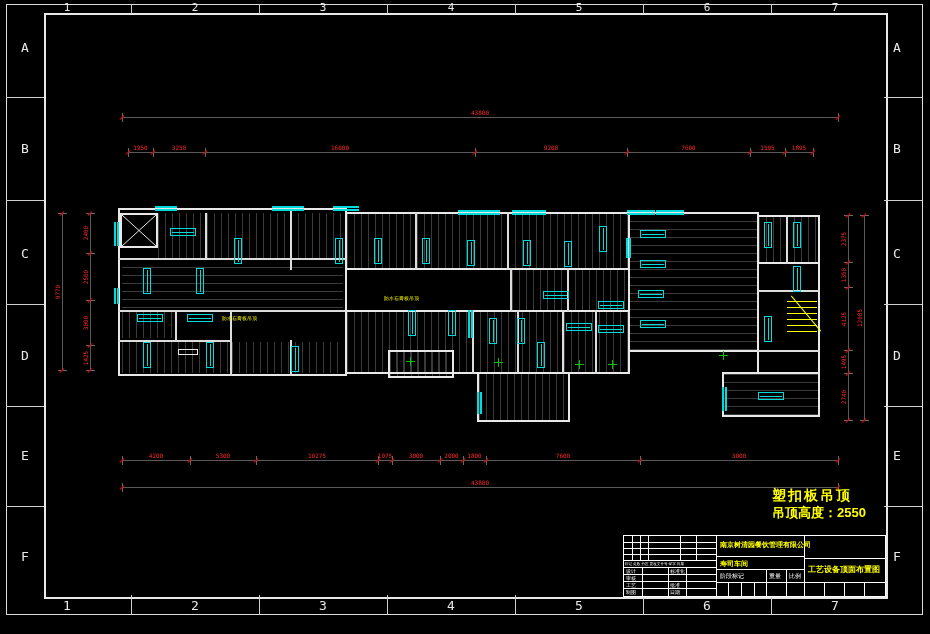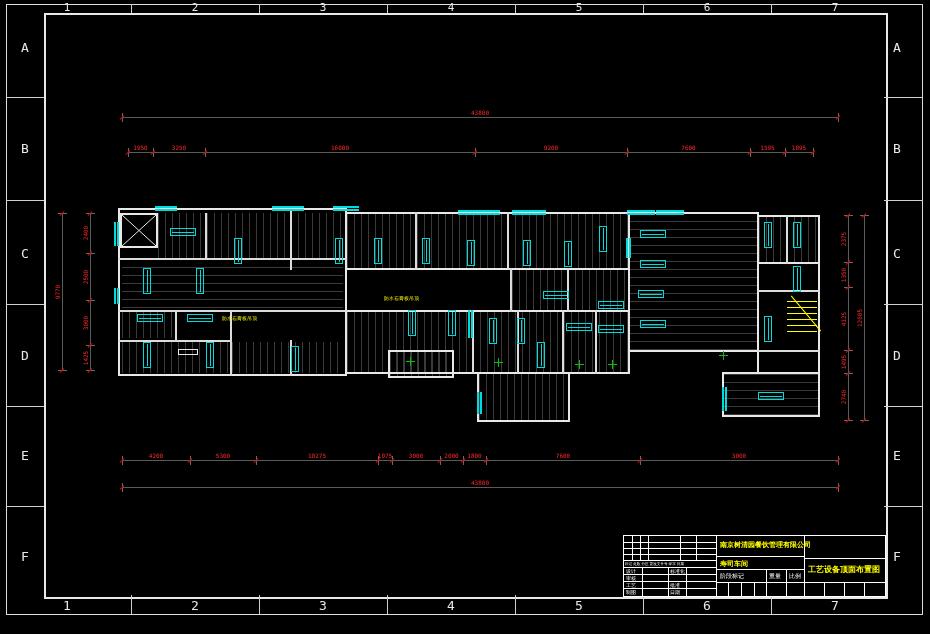--- a/index.html
+++ b/index.html
@@ -326,20 +326,24 @@
   <div class="abs" style="left:120px;top:213px;">
     <svg width="38" height="35">
       <rect x="1" y="1" width="36" height="33" fill="none" stroke="#e8e8e8" stroke-width="2"></rect>
       <line x1="2" y1="2" x2="36" y2="33" stroke="#e8e8e8" stroke-width="1"></line>
       <line x1="36" y1="2" x2="2" y2="33" stroke="#e8e8e8" stroke-width="1"></line>
     </svg>
   </div>
 
   <div id="stair"></div>
 
+  <div id="note" class="cjk">
+    <div class="n1">塑扣板吊顶</div>
+    <div class="n2">吊顶高度：2550</div>
+  </div>
 
   <div id="titleblock">
 
     <div class="tb-v" style="left:92px;top:0;height:60px"></div>
     <div class="tb-v" style="left:180px;top:0;height:60px"></div>
 
     <div class="tb-h" style="left:92px;top:20px;width:88px"></div>
     <div class="tb-h" style="left:92px;top:33px;width:88px"></div>
     <div class="tb-h" style="left:92px;top:46px;width:169px"></div>
     <div class="tb-v" style="left:142px;top:33px;height:27px"></div>

